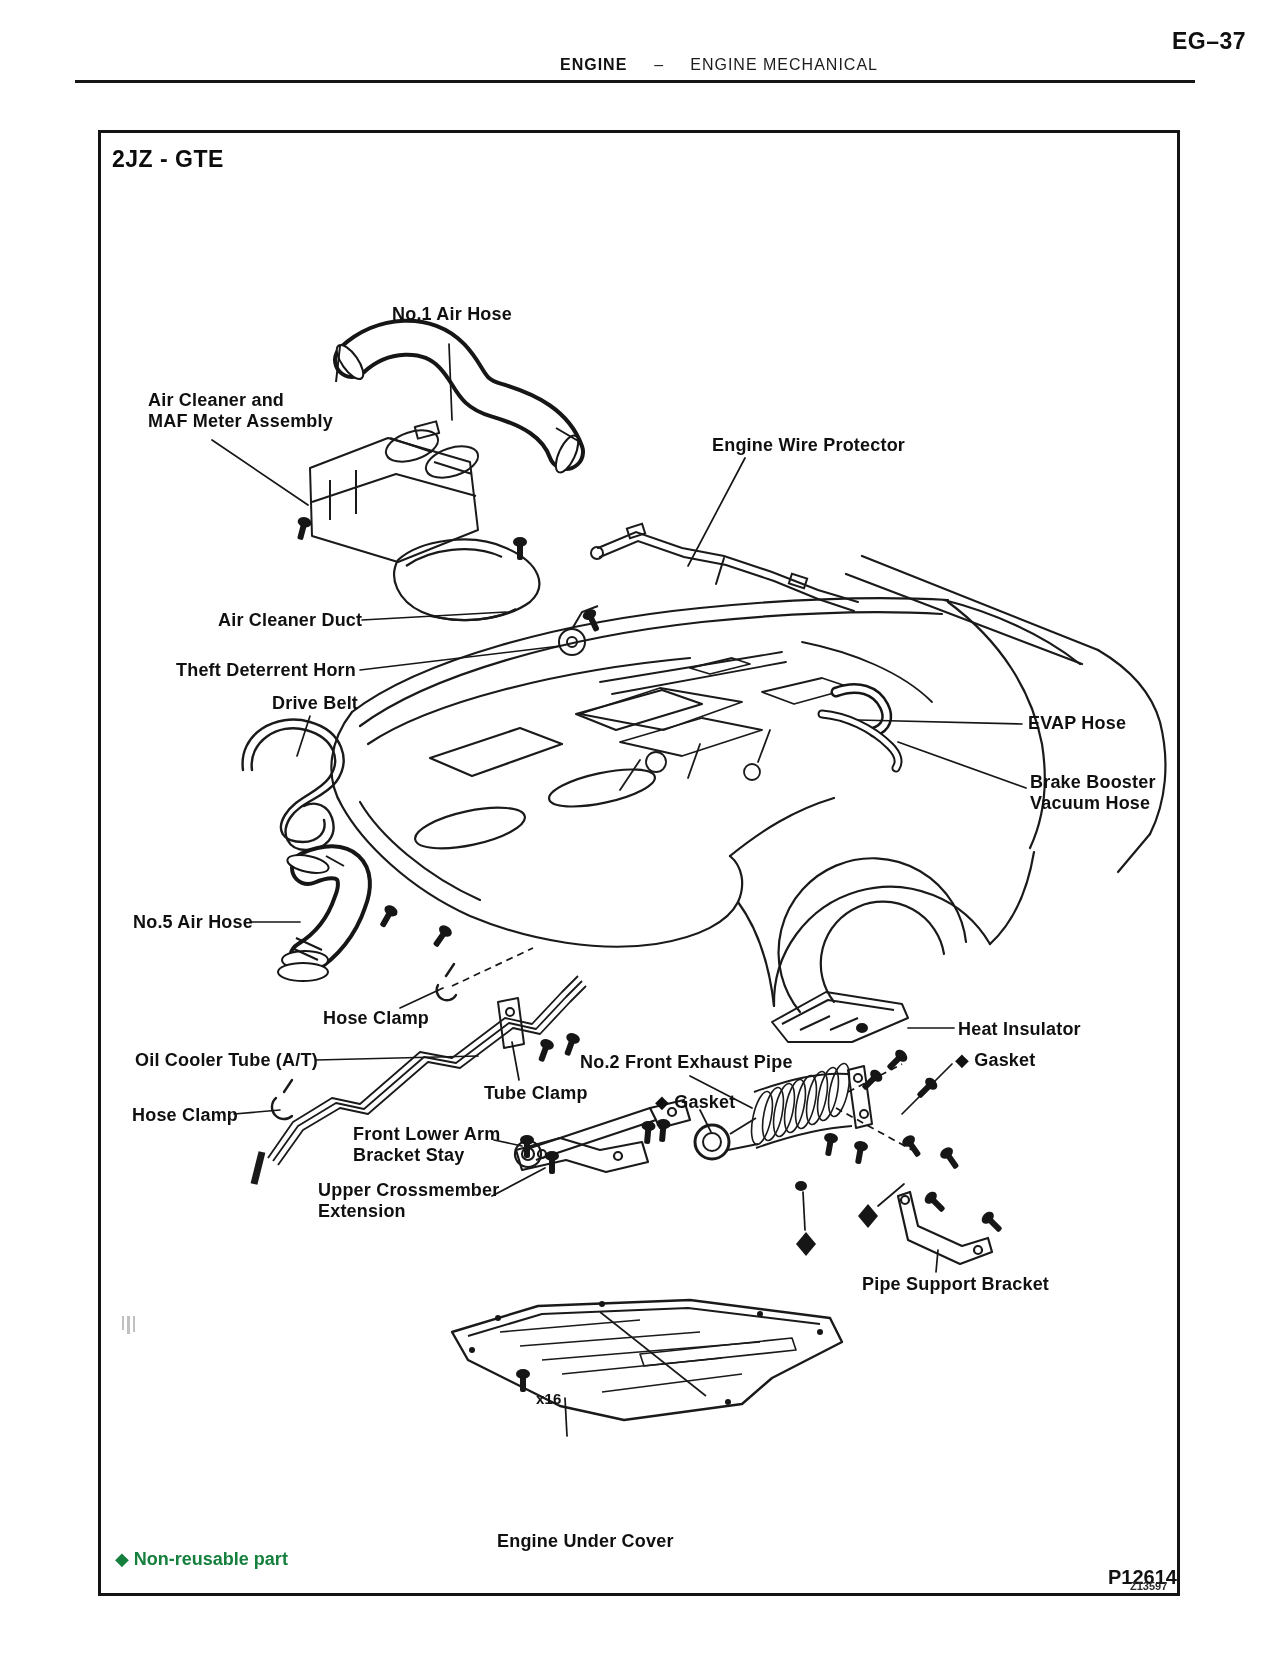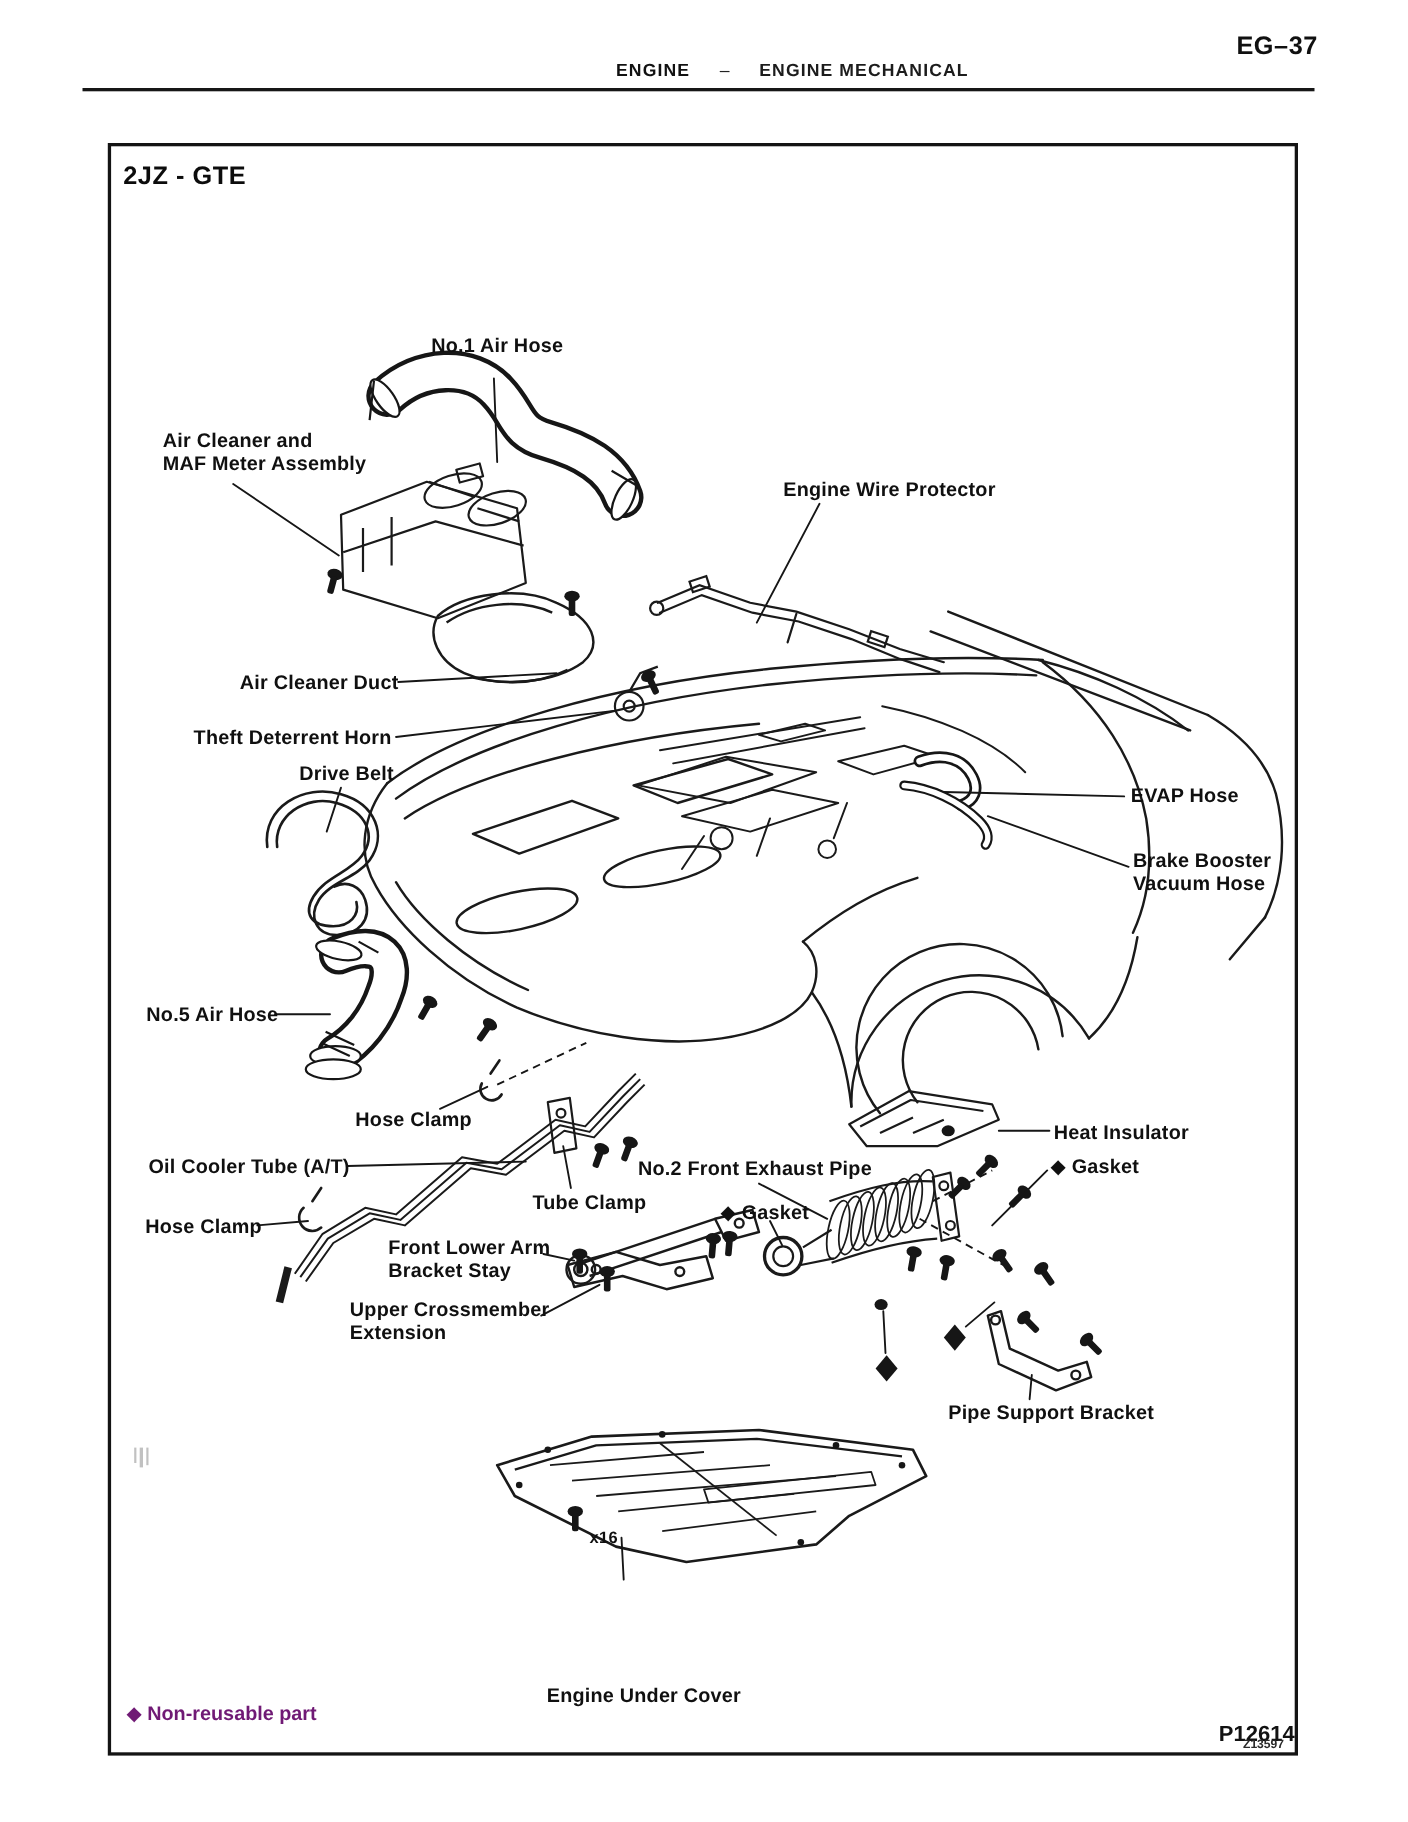--- a/index.html
+++ b/index.html
@@ -1,30 +1,30 @@
 <!DOCTYPE html>
 <html><head>
 <meta charset="utf-8">
 <style>
   html,body{margin:0;padding:0;background:#ffffff;}
   #page{position:relative;width:1280px;height:1656px;background:#ffffff;overflow:hidden;
         font-family:"Liberation Sans","DejaVu Sans",sans-serif;color:#0f0f0f;}
   .hdr-row{position:absolute;left:560px;top:56px;display:flex;gap:27px;align-items:baseline;justify-content:flex-end;}
   .hdr-section{font-size:16px;font-weight:700;letter-spacing:1px;color:#111;}
   .hdr-sep{font-size:16px;font-weight:400;color:#222;}
-  .hdr-sub{font-size:16px;font-weight:700;letter-spacing:1px;color:#1c1c1c;}
-  .hdr-page{position:absolute;left:1124px;top:28px;font-size:23px;font-weight:800;letter-spacing:.5px;color:#101010;}
+  .hdr-sub{font-size:16px;font-weight:400;letter-spacing:1px;color:#1c1c1c;}
+  .hdr-page{position:absolute;left:1172px;top:28px;font-size:23px;font-weight:800;letter-spacing:.5px;color:#101010;}
   .hdr-rule{position:absolute;left:75px;top:80px;width:1120px;height:3px;background:#161616;}
   .figure-box{position:absolute;left:98px;top:130px;width:1082px;height:1466px;border:3px solid #141414;box-sizing:border-box;background:#fff;}
   .fig-title{position:absolute;left:112px;top:146px;font-size:23px;font-weight:800;letter-spacing:.5px;color:#0c0c0c;}
   svg.diagram{position:absolute;left:0;top:0;}
   .lbl{position:absolute;font-size:18px;line-height:21px;font-weight:700;letter-spacing:.2px;
        color:#101010;white-space:pre-line;z-index:5;}
   .lbl.small{font-size:15px;}
-  .legend{position:absolute;left:115px;top:1548px;font-size:18px;font-weight:700;color:#701a75;z-index:5;}
+  .legend{position:absolute;left:115px;top:1548px;font-size:18px;font-weight:700;color:#15803d;z-index:5;}
   .fig-code{position:absolute;left:1108px;top:1550px;font-size:20px;font-weight:700;color:#121212;z-index:5;margin-top:16px;}
   .print-code{position:absolute;left:1130px;top:1580px;font-size:11px;font-weight:700;color:#2a2a2a;z-index:6;}
   .artifact{position:absolute;left:122px;top:1316px;display:flex;gap:3px;opacity:.55;z-index:4;}
   .artifact span{display:block;width:3px;height:18px;background:#8f8f8f;}
   .artifact span:nth-child(1){height:14px;width:2px;}
   .artifact span:nth-child(3){height:16px;width:2px;}
 </style>
 </head>
 <body>
 

